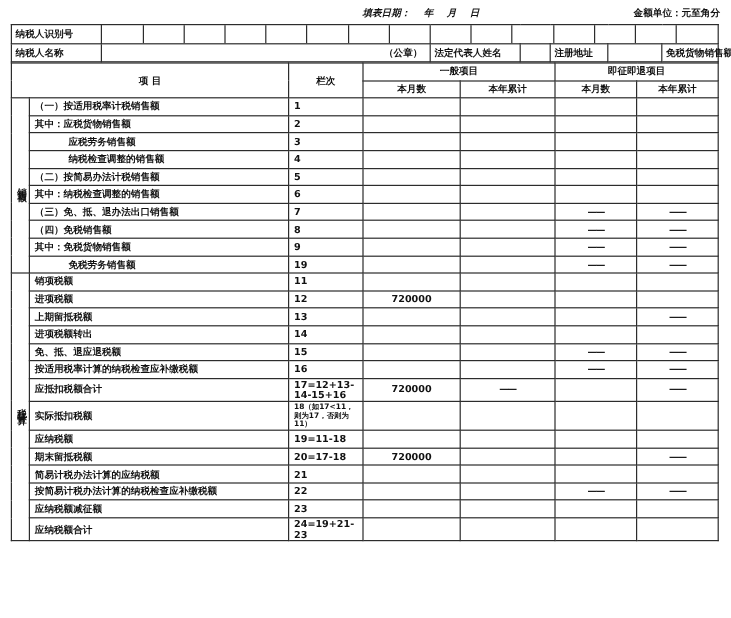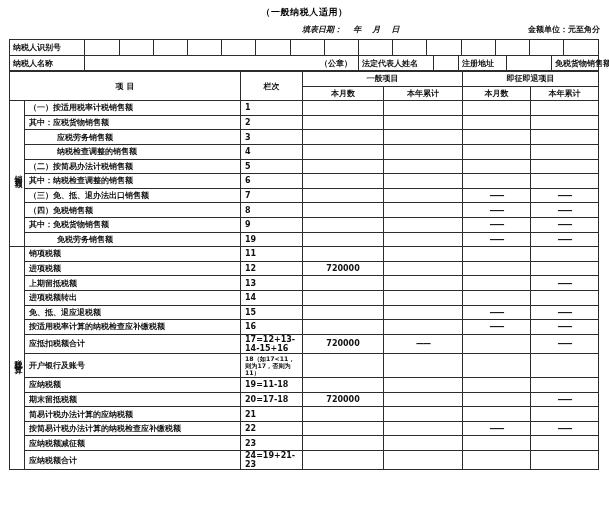--- a/index.html
+++ b/index.html
@@ -108,21 +108,20 @@
   .no.tiny { font-size: 6.2px; line-height: 1.15; white-space: normal; padding: 1px 2px 1px 4px !important; }
   .val { text-align: center; }
   .dash { text-align: center; font-size: 8px; letter-spacing: -1px; }
   .thick-top { border-top: 1.6px solid #1a1a1a; }
 </style>
 </head>
 <body>
 
 <div class="page">
 
-  <div class="title-sub">（一般纳税人适用）</div>
 
   <div class="meta-line">
     <span class="meta-mid">填表日期：    年    月    日</span>
     <span class="meta-right">金额单位：元至角分</span>
   </div>
 
   <table class="info-tbl">
     <colgroup>
       <col style="width:75px">
         <col style="width:274px">
@@ -328,21 +327,21 @@
         </tr>
         <tr>
           <td class="item">应抵扣税额合计</td>
           <td class="no">17=12+13-14-15+16</td>
           <td class="val">720000</td>
           <td class="dash">——</td>
           <td class="val"></td>
           <td class="dash">——</td>
         </tr>
         <tr>
-          <td class="item">开户银行及账号</td>
+          <td class="item">实际抵扣税额</td>
           <td class="no tiny">18（如17&lt;11，则为17，否则为11）</td>
           <td class="val"></td>
           <td class="val"></td>
           <td class="val"></td>
           <td class="val"></td>
         </tr>
         <tr>
           <td class="item">应纳税额</td>
           <td class="no">19=11-18</td>
           <td class="val"></td>

